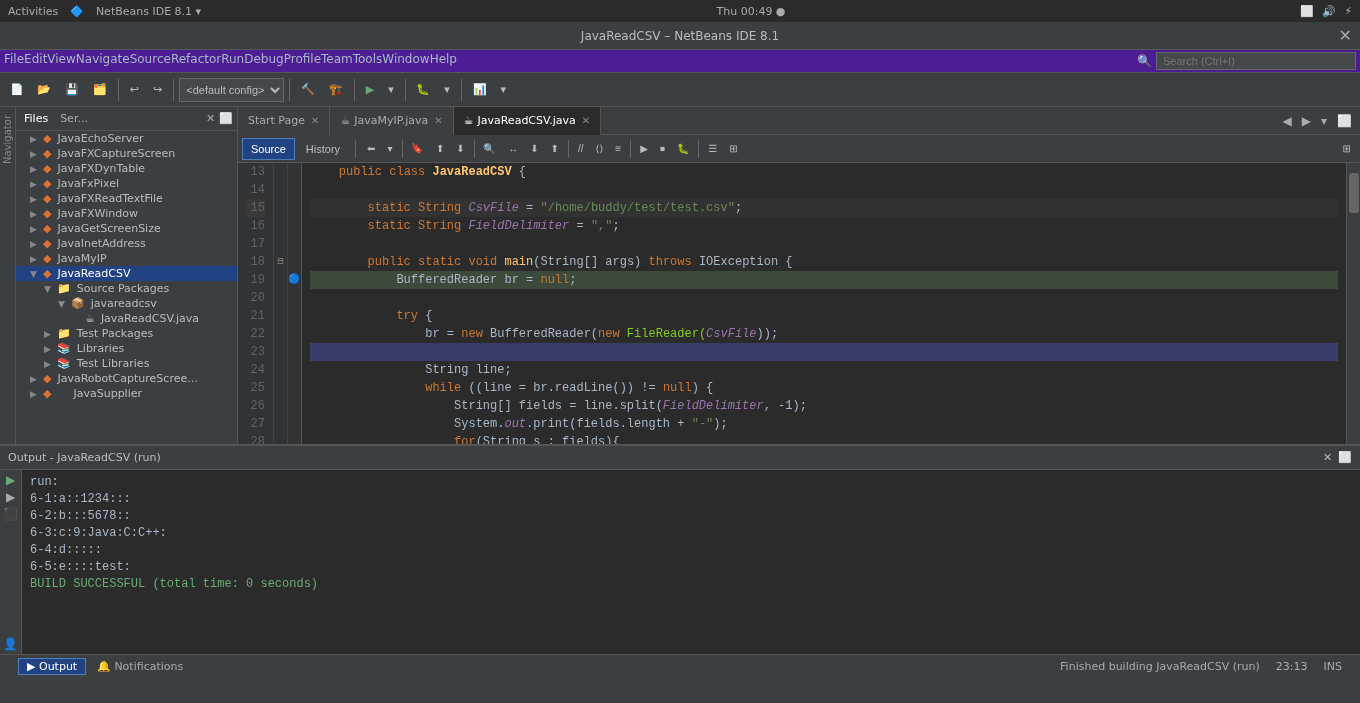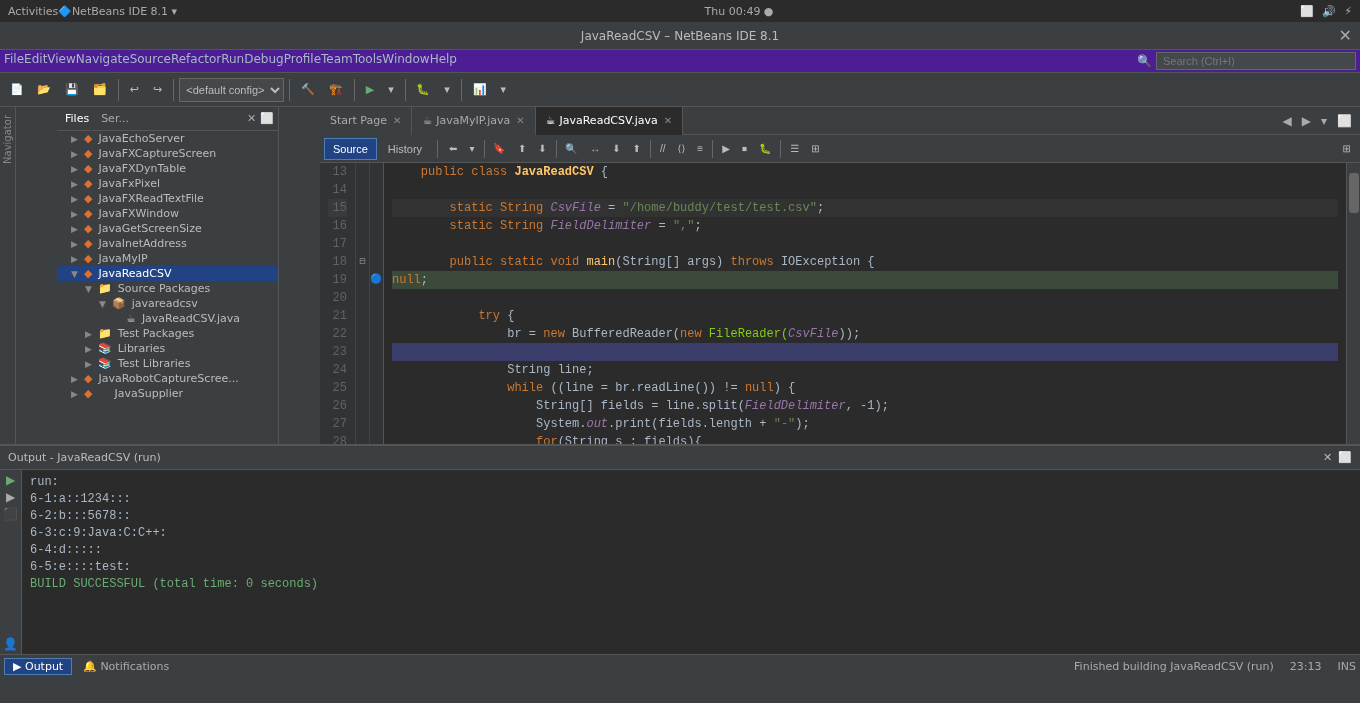--- a/index.html
+++ b/index.html
@@ -4,30 +4,30 @@
   <style>
     * { margin: 0; padding: 0; box-sizing: border-box; }
     body { font-family: 'DejaVu Sans', Arial, sans-serif; font-size: 12px; background: #3c3f41; color: #a9b7c6; width: 1360px; height: 703px; overflow: hidden; }
     
     
     #title-bar { background: #3c3f41; color: #bbbbbb; text-align: center; padding: 4px 0; font-size: 12px; border-bottom: 1px solid #555; position: relative; height: 28px; display: flex; align-items: center; justify-content: center; }
     #title-bar .close-btn { position: absolute; right: 8px; top: 4px; cursor: pointer; color: #aaa; font-size: 16px; }
     
     
     #system-bar { background: #2b2b2b; color: #aaa; font-size: 11px; padding: 2px 8px; display: flex; align-items: center; justify-content: space-between; height: 22px; }
-    #system-bar-left { display: flex; }
+    #system-bar-left { display: flex; gap: 12px; }
     #search-input { background: #45484a; border: 1px solid #666; color: #bbb; padding: 2px 6px; font-size: 11px; width: 220px; }
     
     
     #toolbar { background: #3c3f41; border-bottom: 1px solid #555; padding: 2px 4px; display: flex; align-items: center; height: 34px; gap: 2px; }
     .toolbar-btn { background: #3c3f41; border: 1px solid transparent; color: #bbb; padding: 2px 5px; cursor: pointer; font-size: 11px; height: 26px; display: flex; align-items: center; }
     .toolbar-separator { width: 1px; background: #666; height: 22px; margin: 0 3px; }
     
     
-    #main-layout { display: flex; height: calc(703px - 28px - 22px - 24px - 34px - 24px - 24px); gap: 41px; }
+    #main-layout { display: flex; height: calc(703px - 28px - 22px - 24px - 34px - 24px - 24px); }
     
     
     #side-panel { width: 16px; background: #3c3f41; border-right: 1px solid #555; display: flex; flex-direction: column; align-items: center; padding-top: 4px; }
     
     
     #project-tree { width: 222px; background: #3c3f41; border-right: 1px solid #555; overflow-y: auto; }
     #project-tree-header { background: #3c3f41; border-bottom: 1px solid #555; padding: 2px 4px; display: flex; align-items: center; gap: 4px; font-size: 11px; }
     .tree-tab { padding: 2px 6px; cursor: pointer; color: #aaa; font-size: 11px; }
     .tree-tab.active { color: #fff; }
     .tree-close { color: #aaa; cursor: pointer; margin-left: auto; font-size: 11px; }
@@ -394,21 +394,21 @@
           <span style="color:#a9b7c6;">        </span><span class="kw">static</span><span style="color:#a9b7c6;"> </span><span class="kw">String</span><span style="color:#a9b7c6;"> </span><span class="italic-var">FieldDelimiter</span><span style="color:#a9b7c6;"> = </span><span class="str">","</span><span style="color:#a9b7c6;">;</span>
         </div>
 
         <div class="code-line">&nbsp;</div>
 
         <div class="code-line">
           <span style="color:#a9b7c6;">        </span><span class="kw">public</span><span style="color:#a9b7c6;"> </span><span class="kw">static</span><span style="color:#a9b7c6;"> </span><span class="kw">void</span><span style="color:#a9b7c6;"> </span><span class="method">main</span><span style="color:#a9b7c6;">(String[] args) </span><span class="kw">throws</span><span style="color:#a9b7c6;"> IOException {</span>
         </div>
 
         <div class="code-line" style="background:#3c4a3c;">
-          <span class="kw">null</span><span style="color:#a9b7c6;">;</span>
+          <span style="color:#a9b7c6;">            BufferedReader br = </span><span class="kw">null</span><span style="color:#a9b7c6;">;</span>
         </div>
 
         <div class="code-line">&nbsp;</div>
 
         <div class="code-line">
           <span style="color:#a9b7c6;">            </span><span class="kw">try</span><span style="color:#a9b7c6;"> {</span>
         </div>
 
         <div class="code-line">
           <span style="color:#a9b7c6;">                br = </span><span class="kw">new</span><span style="color:#a9b7c6;"> BufferedReader(</span><span class="kw">new</span><span style="color:#84cc16;"> FileReader(</span><span class="italic-var">CsvFile</span><span style="color:#a9b7c6;">));</span>
@@ -466,21 +466,21 @@
       <div class="output-line">6-1:a::1234:::</div>
       <div class="output-line">6-2:b:::5678::</div>
       <div class="output-line">6-3:c:9:Java:C:C++:</div>
       <div class="output-line">6-4:d:::::</div>
       <div class="output-line">6-5:e::::test:</div>
       <div class="output-line output-green" style="color:#6aab73;">BUILD SUCCESSFUL (total time: 0 seconds)</div>
     </div>
   </div>
 </div>
 
-<div id="status-bar-tabs-row" style="background:#3c3f41;border-top:1px solid #555;padding:1px 4px;display:flex;align-items:center;justify-content:space-between;height:24px;font-size:11px;color:#aaa;">
+<div id="status-bar-tabs-row" style="background:#3c3f41;border-top:1px solid #555;padding:1px 18px;display:flex;align-items:center;justify-content:space-between;height:24px;font-size:11px;color:#aaa;">
   <div style="display:flex;gap:2px;">
     <div class="status-tab active" style="padding:1px 8px;cursor:pointer;color:#fff;background:#214283;border:1px solid #4a7eb5;">
       <span>▶</span>
       <span> Output</span>
     </div>
     <div class="status-tab" style="padding:1px 8px;cursor:pointer;color:#aaa;">
       <span>🔔</span>
       <span> Notifications</span>
     </div>
   </div>

